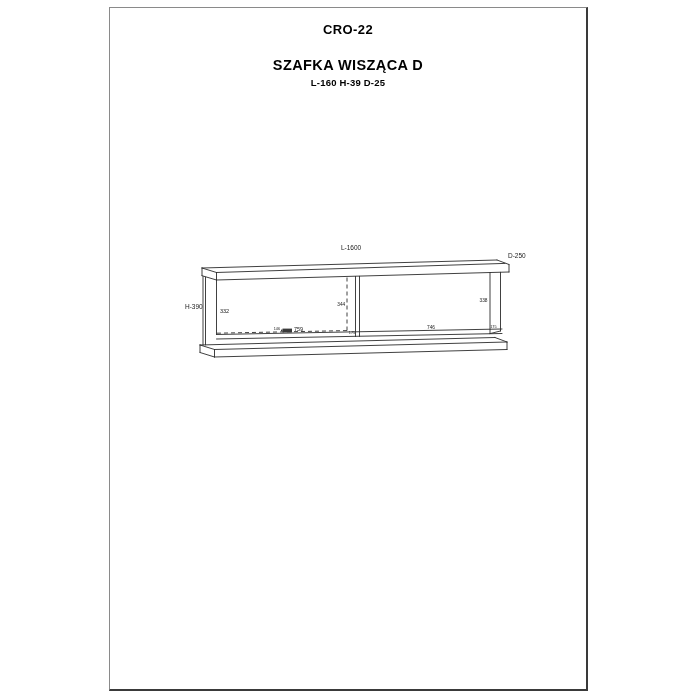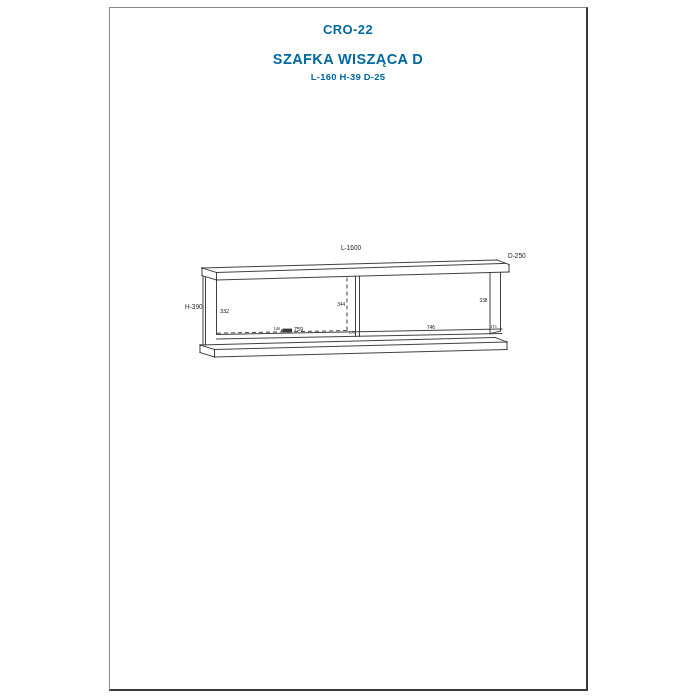--- a/index.html
+++ b/index.html
@@ -6,23 +6,23 @@
   body{width:700px;height:700px;position:relative;font-family:"Liberation Sans",sans-serif;overflow:hidden;}
   .page{
     position:absolute;left:109px;top:7px;width:479px;height:684px;
     background:#ffffff;
     border-top:1px solid #8a8a8a;
     border-left:1px solid #8a8a8a;
     border-right:2px solid #3a3a3a;
     border-bottom:2px solid #3a3a3a;
     box-sizing:border-box;
   }
-  .title-block{position:absolute;left:0;top:14px;width:100%;text-align:center;color:#0369a1;}
+  .title-block{position:absolute;left:0;top:14px;width:100%;text-align:center;color:#000000;}
   .title-model{font-size:13px;font-weight:bold;letter-spacing:.4px;line-height:15px;}
-  .title-name{font-size:14.5px;font-weight:bold;letter-spacing:.4px;line-height:17px;margin-top:14px;}
+  .title-name{font-size:14.5px;font-weight:bold;letter-spacing:.4px;line-height:17px;margin-top:20px;}
   .title-dims{font-size:9.5px;font-weight:bold;letter-spacing:.2px;line-height:12px;margin-top:3px;}
   svg.drawing{position:absolute;left:0;top:0;width:700px;height:700px;}
   svg .ln{stroke:#2b2b2b;stroke-width:0.9;fill:none;stroke-linecap:round;}
   svg .dash{stroke:#2b2b2b;stroke-width:0.9;fill:none;stroke-dasharray:4 3;}
   svg text{fill:#1a1a1a;font-family:"Liberation Sans",sans-serif;}
   .t-main{font-size:6.5px;}
   .t-dim{font-size:5.5px;}
   .t-sm{font-size:4.8px;}
   .t-xs{font-size:3.8px;}
 </style>

